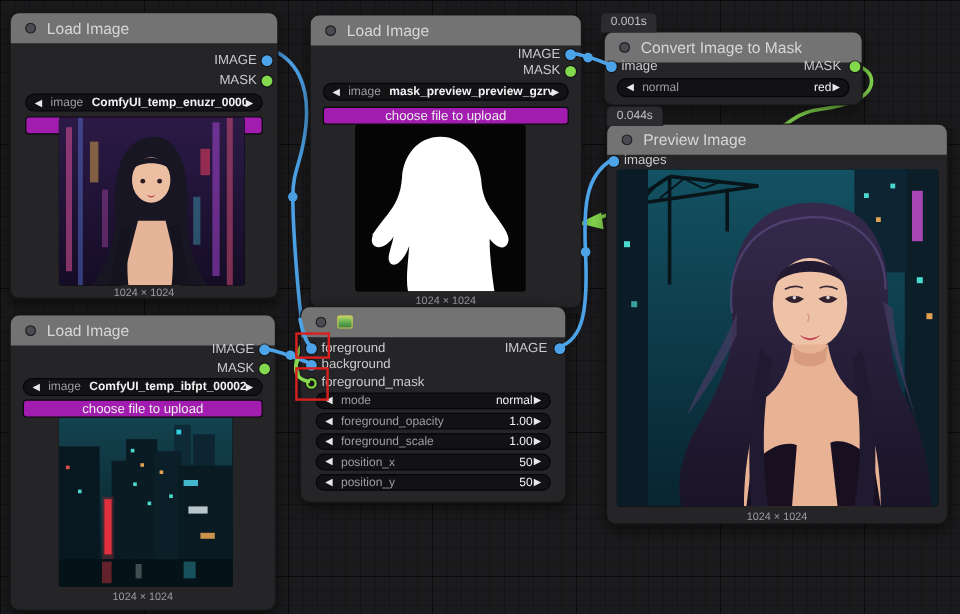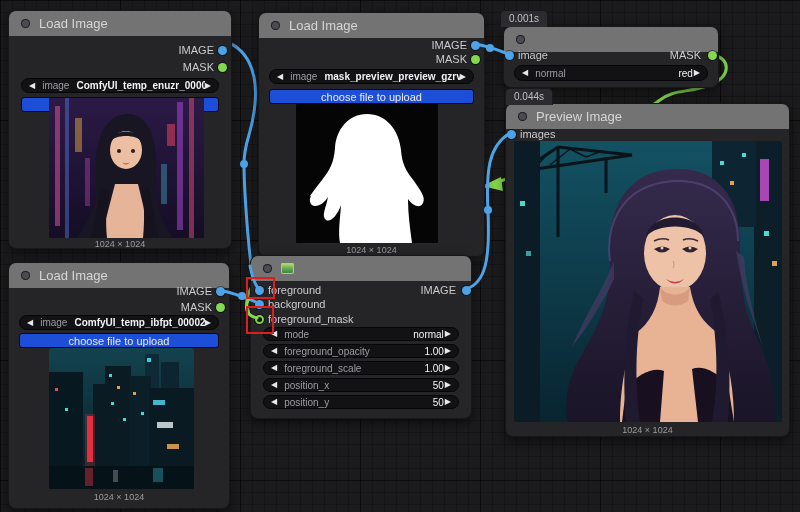--- a/index.html
+++ b/index.html
@@ -33,21 +33,21 @@
   .plabel{position:absolute;color:#cbcbce;font-size:11px;white-space:nowrap;}
   .plabel.out{text-align:right;}
   .pill{position:absolute;height:15px;background:#121215;border:1px solid #060608;
     border-radius:9px;display:flex;align-items:center;padding:0 7px;font-size:10px;
     color:#bdbdc0;box-sizing:border-box;}
   .pill .arrow{color:#e8e8ea;font-size:8px;flex:none;line-height:1;}
   .pill .wlabel{color:#9d9da2;margin:0 7px;white-space:nowrap;}
   .pill .wvalue{color:#f2f2f4;white-space:nowrap;overflow:hidden;}
   .pill.centered .wvalue{flex:1;text-align:center;font-weight:bold;}
   .pill .vright{margin-left:auto;margin-right:1px;}
-  .btn{position:absolute;background:#1d4ed8;border:1px solid #09090b;color:#ececee;
+  .btn{position:absolute;background:#a21caf;border:1px solid #09090b;color:#ececee;
     font-size:11px;display:flex;align-items:center;justify-content:center;
     border-radius:3px;box-sizing:border-box;}
   .imgwrap{position:absolute;border-radius:2px;overflow:hidden;background:#000;}
   .imgwrap svg{display:block;}
   .caption{position:absolute;left:0;width:100%;text-align:center;color:#9c9ca0;
     font-size:9px;}
   .badge{position:absolute;z-index:11;background:#2c2c30;color:#c0c0c4;font-size:10px;
     padding:2px 8px 3px;border-radius:5px 5px 0 0;border:1px solid #19191b;border-bottom:none;}
   .hl{position:absolute;z-index:50;border:2px solid #da1f1f;pointer-events:none;}
   .pic-icon{width:13px;height:11px;border-radius:2px;flex:none;
@@ -141,20 +141,21 @@
         <path d="M33 70 C26 80 18 86 14 92 C20 92 28 84 33 78 Z" fill="#ffffff"></path>
       </svg>
     </div>
     <div class="caption" style="top:232px;">1024 × 1024</div>
   </div>
 
   <div class="badge" style="left:500px;top:10px;">0.001s</div>
   <div class="node" style="left:503px;top:26px;width:214px;height:60px;">
     <div class="ntitle">
       <span class="cdot"></span>
+      <span>Convert Image to Mask</span>
     </div>
     <span class="dot blue" style="left:1px;top:24px;"></span>
     <span class="plabel" style="left:14px;top:22px;">image</span>
     <span class="plabel out" style="right:17px;top:22px;">MASK</span>
     <span class="dot green" style="right:1px;top:24px;"></span>
     <div class="pill" style="left:10px;top:38px;width:194px;height:16px;">
       <span class="arrow">◀</span>
       <span class="wlabel">normal</span>
       <span class="wvalue vright">red</span>
       <span class="arrow">▶</span>

